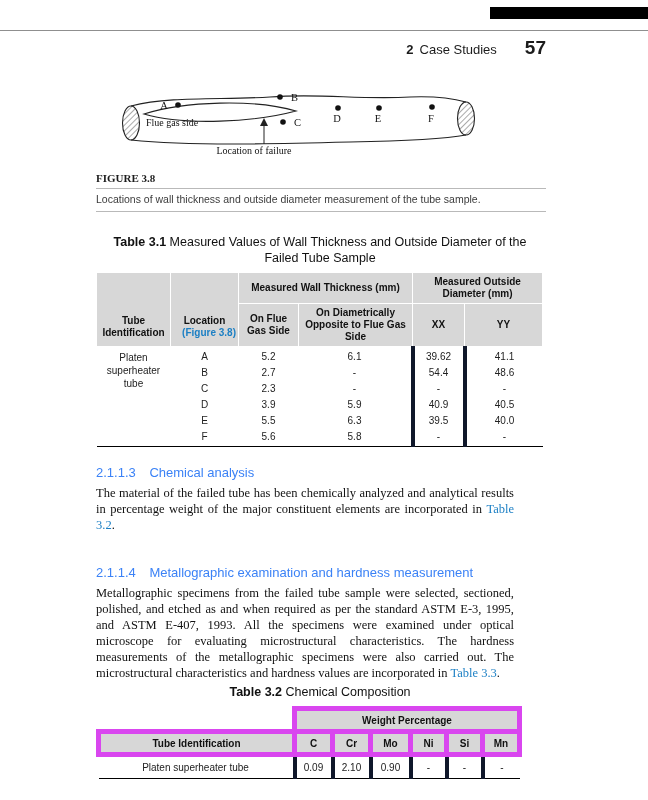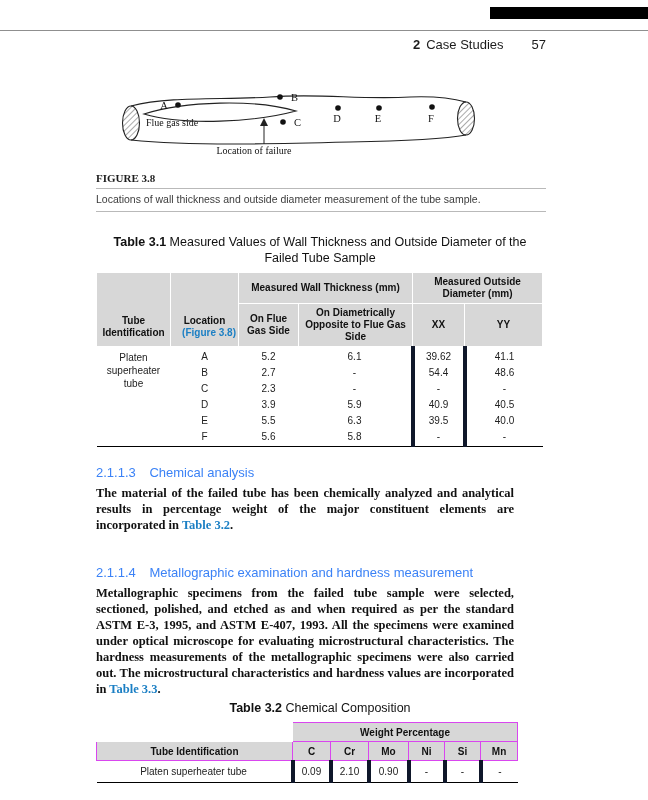--- a/index.html
+++ b/index.html
@@ -9,21 +9,21 @@
   }
   .top-bar{position:absolute;top:7px;left:490px;right:0;height:12px;background:#000;}
   .head-rule{position:absolute;top:30px;left:0;right:0;border-top:1px solid #8f8f8f;}
   .running-head{
     position:absolute;top:37px;left:0;width:546px;
     display:flex;justify-content:flex-end;align-items:baseline;gap:28px;
     font-size:13px;
   }
   .rh-left{display:flex;gap:6px;align-items:baseline;}
   .rh-num{font-weight:bold;}
-  .rh-page{font-weight:normal;font-size:13px;}
+  .rh-page{font-weight:bold;font-size:19px;}
 
   .content{position:absolute;left:96px;top:86px;width:450px;}
 
   .figure-wrap{margin:2px 0 0 14px;}
   svg text{font-family:"Liberation Serif",serif;}
 
   .fig-label{font-size:11px;font-weight:bold;margin:8px 0 4px 0;font-family:Liberation Serif, serif;}
   .hrule{border-top:1px solid #b9b9b9;height:0;}
   .fig-caption{font-size:10.5px;color:#3c3c3c;padding:4px 0 6px 0;}
 
@@ -41,27 +41,27 @@
   .t31 tbody tr.first td{border-top:1.2px solid #000;padding-top:4px;}
   .t31 td.bl,.t32 td.bl{border-left:4px solid #0f172a;}
   .t31 td.tube-id{line-height:1.3;}
 
   .link{color:#1b7fc4;text-decoration:none;cursor:pointer;text-align:right;}
 
   .section-head{font-size:13px;margin:18px 0 5px 0;color:#3b82f6;}
   .section-head .num{margin-right:10px;}
   .para{
     font-family:"Liberation Serif",serif;font-size:12.5px;line-height:1.28;
-    text-align:justify;width:418px;color:#111;font-weight:bold;
+    text-align:justify;width:418px;color:#111;
   }
   .section-head.second{margin-top:32px;}
 
   .t32{width:421px;border-bottom:1.2px solid #000;margin-top:4px;}
   .t32 th{
-    background:#d7d7d7;border:1px solid #d946ef;font-size:10px;font-weight:bold;
+    background:#d7d7d7;border:5px solid #d946ef;font-size:10px;font-weight:bold;
     text-align:center;padding:3.5px 2px;color:#111;
   }
   .t32 th.empty{background:#fff;border:1px solid #fff;}
   .t32 tbody td{font-size:10px;text-align:center;padding:5px 2px;border-top:1.2px solid #000;color:#222;}
 </style>
 </head>
 <body>
 
 <div class="top-bar"></div>
 <div class="head-rule"></div>

